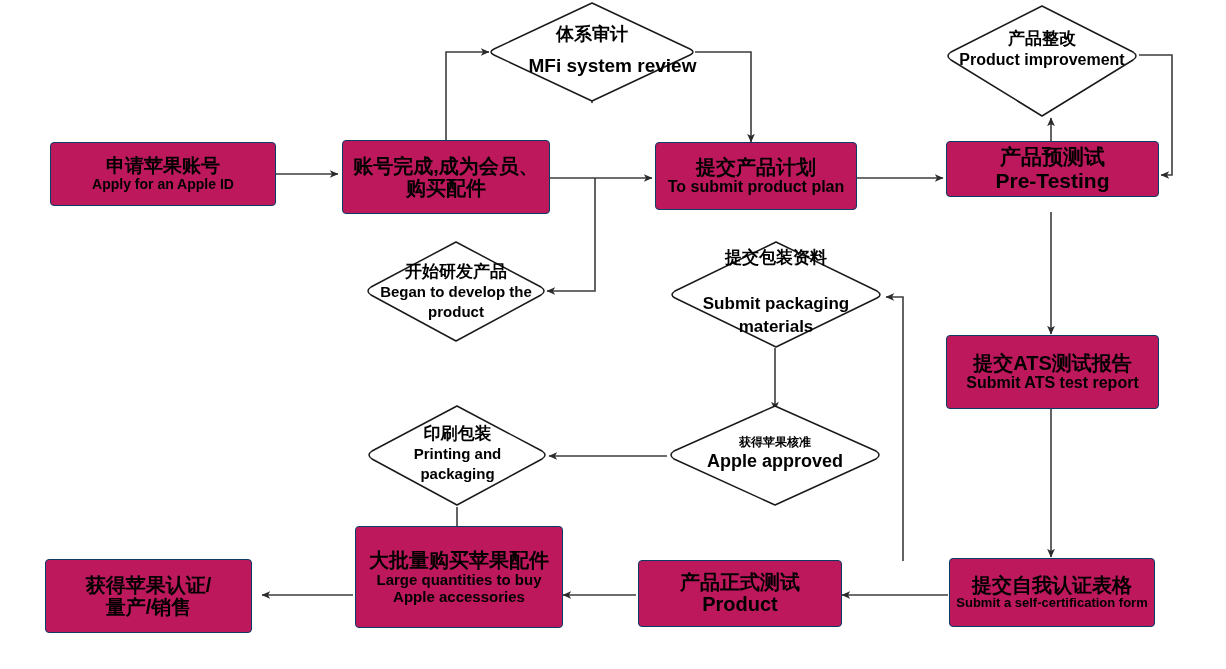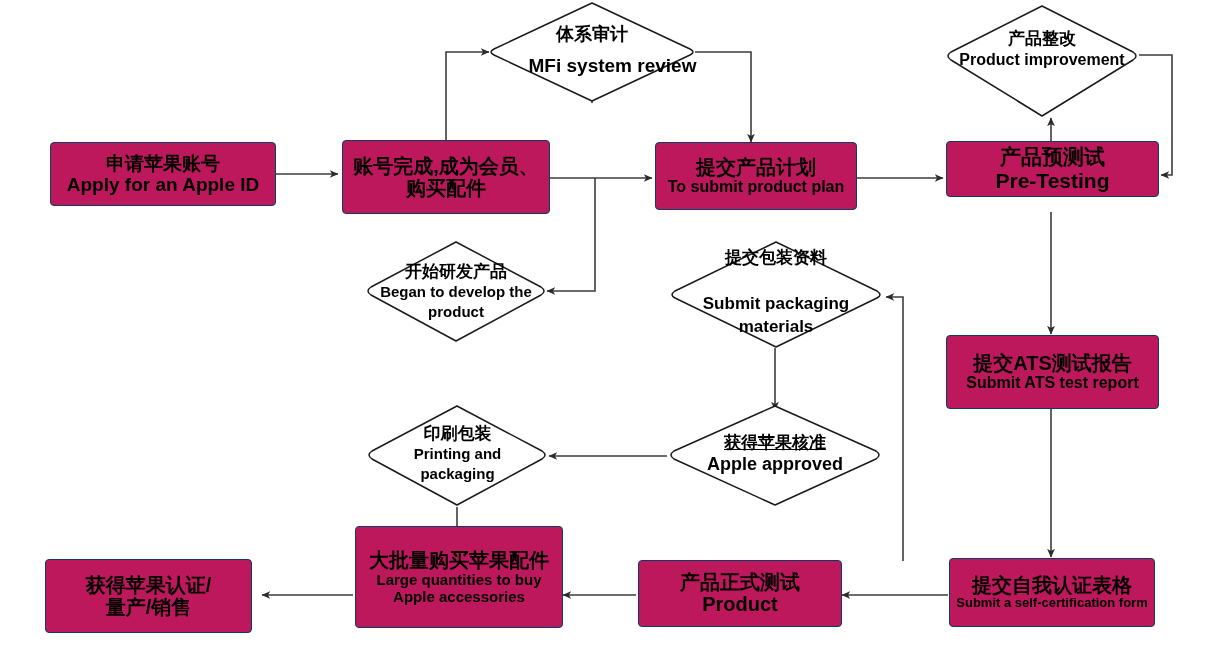--- a/index.html
+++ b/index.html
@@ -130,21 +130,21 @@
       <path d="M457,507 L457,560" marker-end="url(#ah)"></path>
 
       <path d="M636,595 L563,595" marker-end="url(#ah)"></path>
 
       <path d="M353,595 L262,595" marker-end="url(#ah)"></path>
     </g>
   </svg>
 
   <div class="node process" style="left:50px; top:142px; width:226px; height:64px;">
     <div class="cn" style="font-size:19px;">申请苹果账号</div>
-    <div class="en" style="font-size:19px;text-align:right;">Apply for an Apple ID</div>
+    <div class="en" style="font-size:14px;text-align:right;">Apply for an Apple ID</div>
   </div>
 
   <div class="node process" style="left:342px; top:140px; width:208px; height:74px;">
     <div class="cn" style="font-size:20px;">账号完成,成为会员、
 购买配件</div>
   </div>
 
   <div class="node process" style="left:655px; top:142px; width:202px; height:68px;">
     <div class="cn" style="font-size:20px;">提交产品计划</div>
     <div class="en" style="font-size:16px;">To submit product plan</div>
@@ -232,18 +232,18 @@
       <div class="en" style="font-size:15px;">Printing and
 packaging</div>
     </div>
   </div>
 
   <div class="diamond-wrap" style="left:665px; top:404px; width:220px; height:104px;">
     <svg class="diamond-svg" width="220" height="104" viewBox="0 0 220 104">
       <path d="M110,2 L211,47 Q217,51 211,55 L110,101 L9,55 Q3,51 9,47 Z" fill="#ffffff" stroke="#1a1a1a" stroke-width="1.5" stroke-linejoin="round"></path>
     </svg>
     <div class="diamond-label" style="transform:translateY(-1px);">
-      <div class="cn" style="font-size:17px;text-decoration:underline;">获得苹果核准</div>
+      <div class="cn" style="font-size:12px;">获得苹果核准</div>
       <div class="en" style="font-size:18px;">Apple approved</div>
     </div>
   </div>
 
 </div>
 
 </body></html>

